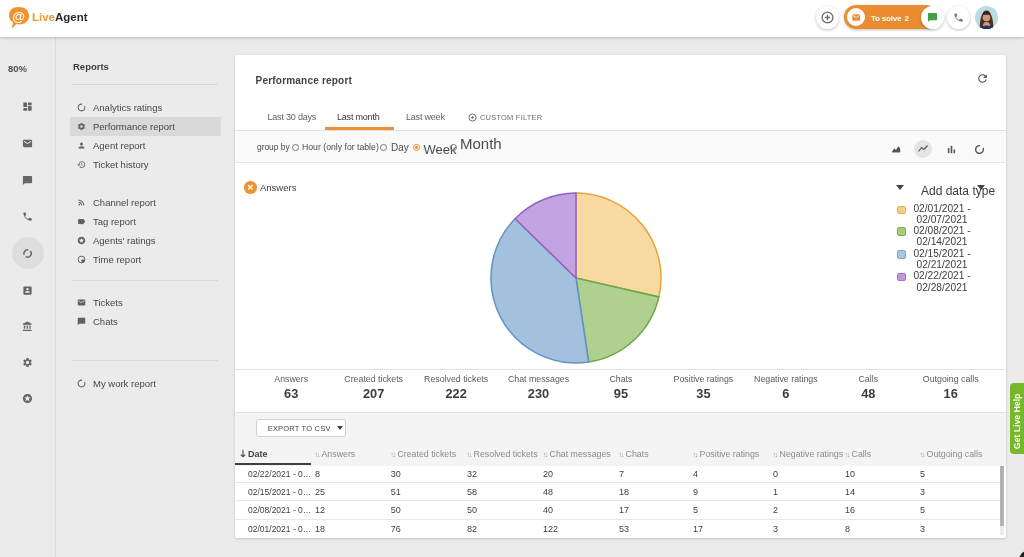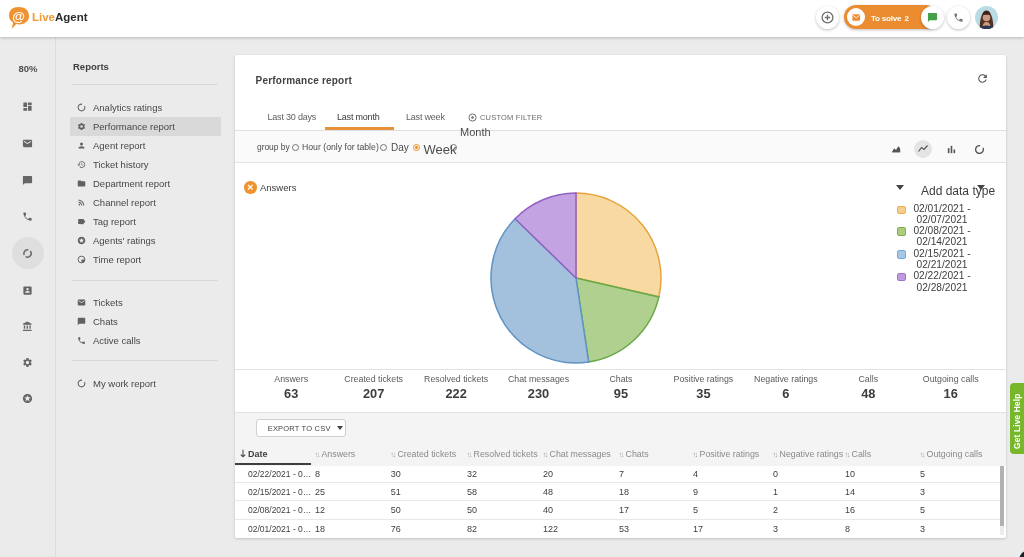--- a/index.html
+++ b/index.html
@@ -69,21 +69,21 @@
       <path d="M4.5 25 C4.5 13 7 4.5 11.5 4.5 C16 4.5 18.5 13 18.5 25 Z" fill="#542f22"></path>
       <circle cx="11.5" cy="11.5" r="3.8" fill="#c99c82"></circle>
       <path d="M7.5 11 C7.5 6.5 9.2 5 11.5 5 C13.8 5 15.5 6.5 15.5 11 L14.8 8.8 L8.2 8.8 Z" fill="#3c2118"></path>
       <path d="M7.5 23 C7.5 17.5 9.3 16 11.5 16 C13.7 16 15.5 17.5 15.5 23 Z" fill="#c99c82"></path>
       <path d="M3 23.5 C5 20.5 8 19.5 11.5 19.5 C15 19.5 18 20.5 20 23.5 L20 25 L3 25 Z" fill="#273652"></path>
     </g>
   </svg>
 </div>
 
 <div class="abs" style="left:0;top:37px;width:56px;height:520px;border-right:1px solid #dcdcdc">
-  <div class="abs" style="left:0;top:26px;width:56px;text-align:center;font-size:9.5px;font-weight:bold;color:#4e4e4e">80%</div>
+  <div class="abs" style="left:8px;top:26px;width:56px;font-size:9.5px;font-weight:bold;color:#4e4e4e">80%</div>
   <div class="abs" style="left:11.5px;top:200px;width:32px;height:32px;border-radius:50%;background:#dedede"></div>
   <svg class="abs ic" style="left:21.5px;top:63.5px" width="11" height="11" viewBox="0 0 24 24" fill="#666">
       <path d="M3 13h8V3H3v10zm0 8h8v-6H3v6zm10 0h8V11h-8v10zm0-18v6h8V3h-8z"></path>
     </svg>
   <svg class="abs ic" style="left:21.5px;top:100.5px" width="11" height="11" viewBox="0 0 24 24" fill="#666">
       <path d="M20 4H4c-1.1 0-2 .9-2 2v12c0 1.1.9 2 2 2h16c1.1 0 2-.9 2-2V6c0-1.1-.9-2-2-2zm0 4l-8 5-8-5V6l8 5 8-5v2z"></path>
     </svg>
   <svg class="abs ic" style="left:21.5px;top:137.5px" width="11" height="11" viewBox="0 0 24 24" fill="#666">
       <path d="M20 2H4c-1.1 0-2 .9-2 2v18l4-4h14c1.1 0 2-.9 2-2V4c0-1.1-.9-2-2-2z"></path>
     </svg>
@@ -131,26 +131,20 @@
         <path d="M12 14c-4 0-8 2-8 4.5V20h16v-1.5c0-2.5-4-4.5-8-4.5z"></path>
       </svg>
       <span>Agent report</span>
     </div>
   <div class="menu-item" style="top:117.5px">
       <svg class="mi" viewBox="0 0 24 24" fill="#616161">
         <path d="M13 3c-4.97 0-9 4.03-9 9H1l3.89 3.89.07.14L9 12H6c0-3.87 3.13-7 7-7s7 3.13 7 7-3.13 7-7 7c-1.93 0-3.68-.79-4.94-2.06l-1.42 1.42C8.27 19.99 10.51 21 13 21c4.97 0 9-4.03 9-9s-4.03-9-9-9zm-1 5v5l4.28 2.54.72-1.21-3.5-2.08V8H12z"></path>
       </svg>
       <span>Ticket history</span>
     </div>
-  <div class="menu-item" style="top:136.5px">
-      <svg class="mi" viewBox="0 0 24 24" fill="#616161">
-        <path d="M10 4H4c-1.1 0-1.99.9-1.99 2L2 18c0 1.1.9 2 2 2h16c1.1 0 2-.9 2-2V8c0-1.1-.9-2-2-2h-8l-2-2z"></path>
-      </svg>
-      <span>Department report</span>
-    </div>
   <div class="menu-item" style="top:155.5px">
       <svg class="mi" viewBox="0 0 24 24" fill="#616161">
         <circle cx="6.18" cy="17.82" r="2.18"></circle>
         <path d="M4 4.44v2.83c7.03 0 12.73 5.7 12.73 12.73h2.83c0-8.59-6.97-15.56-15.56-15.56zm0 5.66v2.83c3.9 0 7.07 3.17 7.07 7.07h2.83c0-5.47-4.43-9.9-9.9-9.9z"></path>
       </svg>
       <span>Channel report</span>
     </div>
   <div class="menu-item" style="top:174.5px">
       <svg class="mi" viewBox="0 0 24 24" fill="#616161">
         <path d="M17.63 5.84C17.27 5.33 16.67 5 16 5L5 5.01C3.9 5.01 3 5.9 3 7v10c0 1.1.9 1.99 2 1.99L16 19c.67 0 1.27-.33 1.63-.84L22 12l-4.37-6.16z"></path>
@@ -175,26 +169,20 @@
       <svg class="mi" viewBox="0 0 24 24" fill="#616161">
         <path d="M20 4H4c-1.1 0-2 .9-2 2v12c0 1.1.9 2 2 2h16c1.1 0 2-.9 2-2V6c0-1.1-.9-2-2-2zm0 4l-8 5-8-5V6l8 5 8-5v2z"></path>
       </svg>
       <span>Tickets</span>
     </div>
   <div class="menu-item" style="top:274.5px">
       <svg class="mi" viewBox="0 0 24 24" fill="#616161">
         <path d="M20 2H4c-1.1 0-2 .9-2 2v18l4-4h14c1.1 0 2-.9 2-2V4c0-1.1-.9-2-2-2z"></path>
       </svg>
       <span>Chats</span>
-    </div>
-  <div class="menu-item" style="top:293.5px">
-      <svg class="mi" viewBox="0 0 24 24" fill="#616161">
-        <path d="M6.62 10.79c1.44 2.83 3.76 5.14 6.59 6.59l2.2-2.2c.27-.27.67-.36 1.02-.24 1.12.37 2.33.57 3.57.57.55 0 1 .45 1 1V20c0 .55-.45 1-1 1-9.39 0-17-7.61-17-17 0-.55.45-1 1-1h3.5c.55 0 1 .45 1 1 0 1.25.2 2.45.57 3.57.11.35.03.74-.25 1.02l-2.2 2.2z"></path>
-      </svg>
-      <span>Active calls</span>
     </div>
   <div class="abs" style="left:15px;top:322.5px;width:146px;border-top:1px solid #d8d8d8"></div>
   <div class="menu-item" style="top:337px">
       <svg class="mi" viewBox="0 0 24 24">
         <path d="M20.16 8.2 A9 9 0 1 1 13.56 3.14" fill="none" stroke="#616161" stroke-width="2.8"></path>
       </svg>
       <span>My work report</span>
     </div>
 </div>
 
@@ -217,21 +205,21 @@
 
   <div class="abs" style="left:0;top:76px;width:771px;height:31.5px;background:#fafafa;border-bottom:1px solid #e4e4e4"></div>
   <div class="abs" style="left:22px;top:87px;font-size:8.4px;color:#4c4c4c">group by</div>
   <div class="radio" style="left:56.5px;top:89px"></div>
   <div class="abs" style="left:67px;top:87px;font-size:8.7px;color:#4c4c4c">Hour (only for table)</div>
   <div class="radio" style="left:144.5px;top:89px"></div>
   <div class="abs" style="left:156px;top:87px;font-size:10px;color:#4c4c4c">Day</div>
   <div class="radio checked" style="left:178px;top:89px"></div>
   <div class="abs" style="left:188.5px;top:87px;font-size:13px;color:#4c4c4c">Week</div>
   <div class="radio" style="left:214.5px;top:89px"></div>
-  <div class="abs" style="left:225px;top:71px;font-size:11px;color:#4c4c4c">Month</div>
+  <div class="abs" style="left:225px;top:80px;font-size:15px;color:#4c4c4c">Month</div>
   <svg class="abs" style="left:655px;top:88.5px" width="12" height="11" viewBox="0 0 24 24" fill="#555">
       <path d="M3 18 L8 9 L12 13 L17 5 L21 9 V18 Z"></path>
       <path d="M3 18 L8 13 L12 16 L17 10 L21 13 V18 Z"></path>
     </svg>
   <div class="abs" style="left:679px;top:85px;width:18px;height:18px;border-radius:50%;background:#e4e4e4"></div>
   <svg class="abs" style="left:682px;top:89px" width="12" height="10" viewBox="0 0 24 20" fill="none" stroke="#555" stroke-width="2.4">
       <path d="M3 15 L9 7 L14 11 L21 3"></path>
     </svg>
   <svg class="abs" style="left:711px;top:88.5px" width="11" height="11" viewBox="0 0 24 24" fill="#555">
       <rect x="4" y="9" width="3.5" height="11"></rect>

